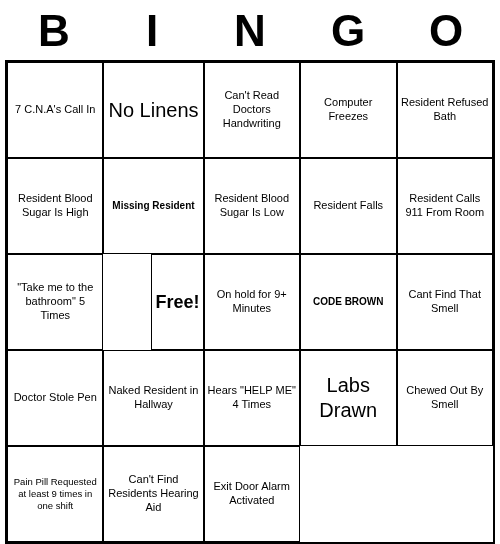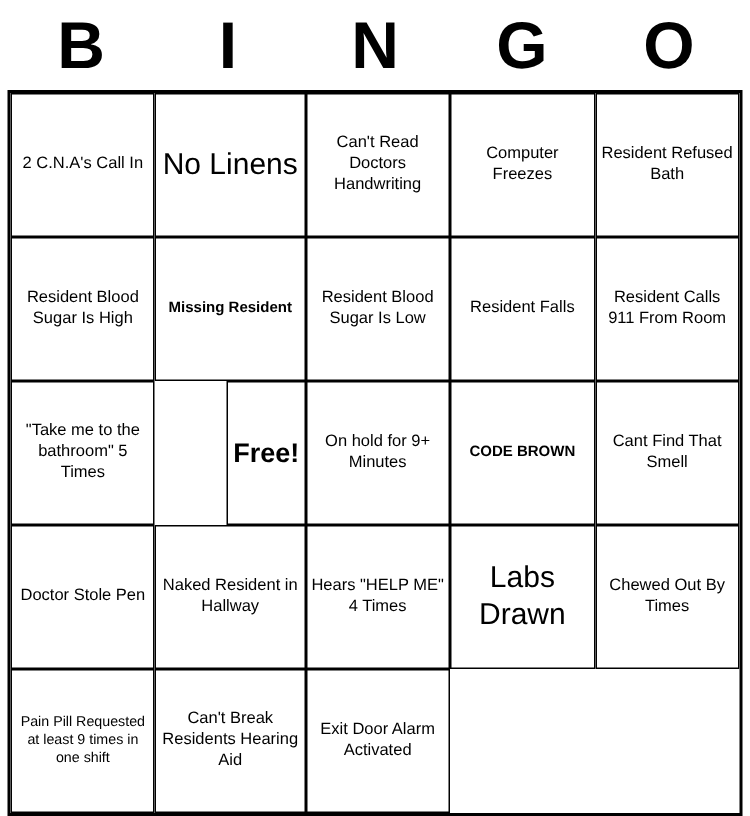--- a/index.html
+++ b/index.html
@@ -69,36 +69,36 @@
 
 <div class="bingo-header">
   <span class="bingo-letter">B</span>
   <span class="bingo-letter">I</span>
   <span class="bingo-letter">N</span>
   <span class="bingo-letter">G</span>
   <span class="bingo-letter">O</span>
 </div>
 
 <div class="bingo-grid" id="bingo-grid">
-<div class="bingo-cell">2 C.N.A's Call In</div>
+<div class="bingo-cell">7 C.N.A's Call In</div>
     <div class="bingo-cell large-text">No Linens</div>
     <div class="bingo-cell">Can't Read Doctors Handwriting</div>
     <div class="bingo-cell">Computer Freezes</div>
     <div class="bingo-cell">Resident Refused Bath</div>
     <div class="bingo-cell">Resident Blood Sugar Is High</div>
     <div class="bingo-cell medium-text">Missing Resident</div>
     <div class="bingo-cell">Resident Blood Sugar Is Low</div>
     <div class="bingo-cell">Resident Falls</div>
     <div class="bingo-cell">Resident Calls 911 From Room</div>
     <div class="bingo-cell">"Take me to the bathroom" 5 Times</div>
     <div class="bingo-cell free">Free!</div>
     <div class="bingo-cell">On hold for 9+ Minutes</div>
     <div class="bingo-cell medium-text">CODE BROWN</div>
     <div class="bingo-cell">Cant Find That Smell</div>
     <div class="bingo-cell">Doctor Stole Pen</div>
     <div class="bingo-cell">Naked Resident in Hallway</div>
     <div class="bingo-cell">Hears "HELP ME" 4 Times</div>
     <div class="bingo-cell large-text">Labs Drawn</div>
-    <div class="bingo-cell">Chewed Out By Times</div>
+    <div class="bingo-cell">Chewed Out By Smell</div>
     <div class="bingo-cell" style="font-size: 9.5px;">Pain Pill Requested at least 9 times in one shift</div>
-    <div class="bingo-cell">Can't Break Residents Hearing Aid</div>
+    <div class="bingo-cell">Can't Find Residents Hearing Aid</div>
     <div class="bingo-cell">Exit Door Alarm Activated</div>
   </div>
 
 </body></html>

